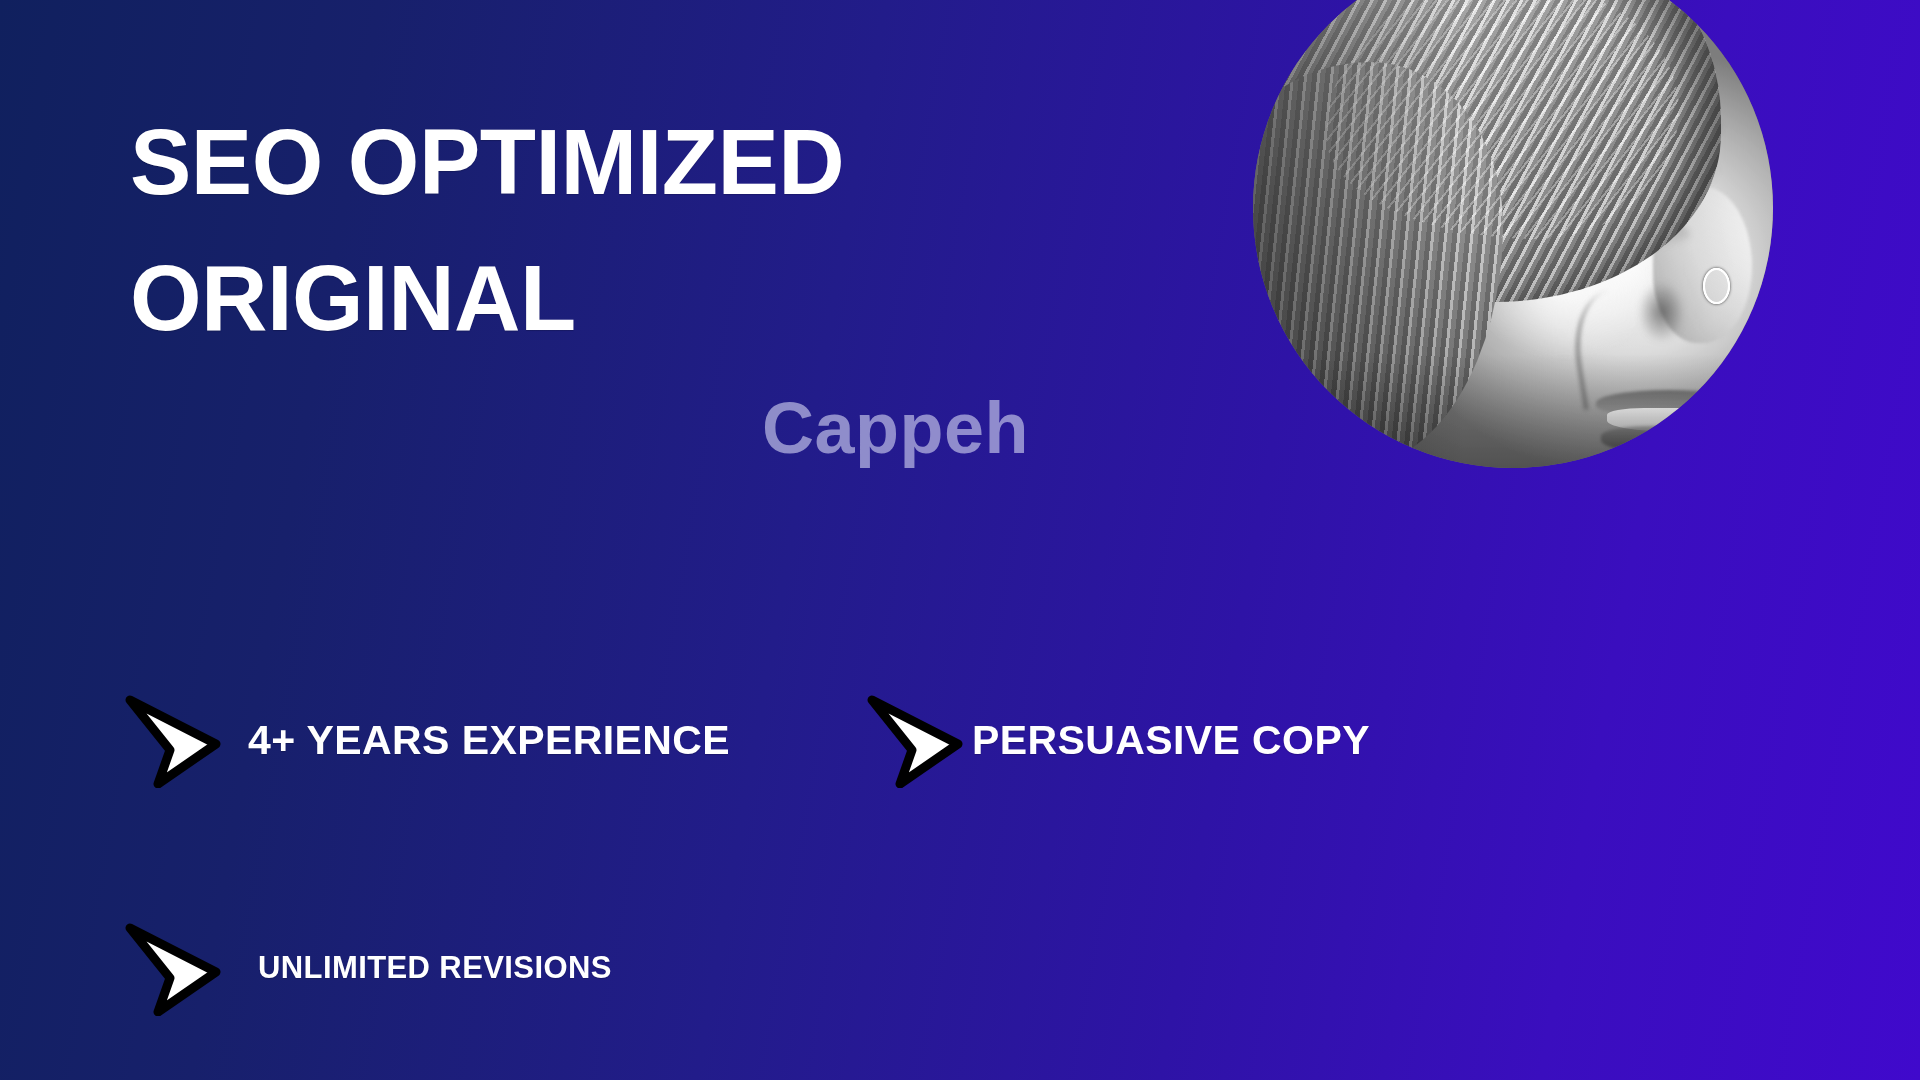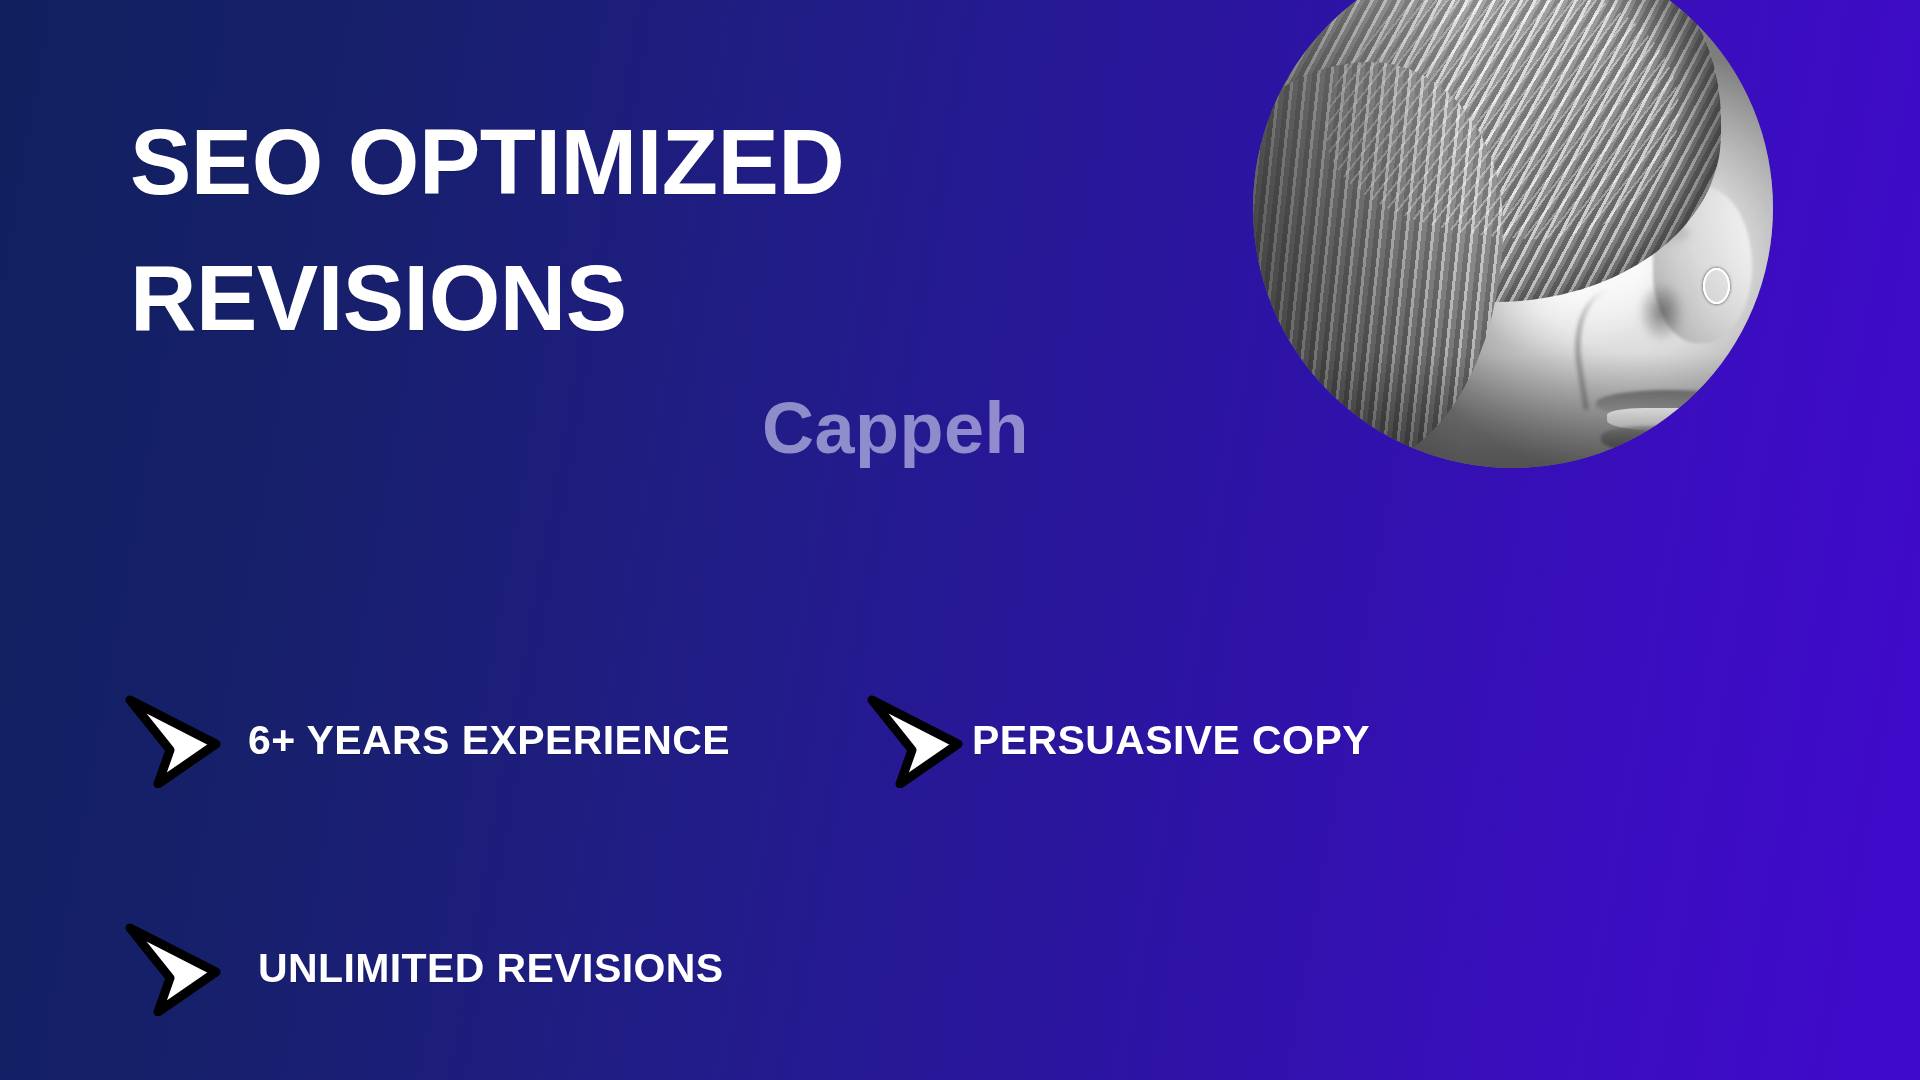--- a/index.html
+++ b/index.html
@@ -247,21 +247,21 @@
   .feature-label {
     color: #ffffff;
     font-size: 41px;
     font-weight: 700;
     letter-spacing: 0.4px;
     white-space: nowrap;
     text-shadow: 0 1px 1px rgba(0,0,0,.20);
   }
   .f-0 .feature-label { font-size: 41px; }
   .f-1 .feature-label { font-size: 41px; }
-  .f-2 .feature-label { font-size: 41px; padding-left: 10px; }
+  .f-2 .feature-label { font-size: 31px; padding-left: 10px; }
   .f-3 .feature-label { font-size: 41px; padding-left: 8px; }
 </style>
 </head>
 <body>
 
 <div id="stage">
 
   <div id="portrait-wrap">
     <div id="portrait-clip">
       <div id="portrait-art">
@@ -286,32 +286,32 @@
         <div class="p-layer hair-wisp"></div>
         <div class="p-layer nose-ring"></div>
         <div class="p-layer shade-left"></div>
         <div class="p-layer shade-bottom"></div>
       </div>
     </div>
   </div>
 
   <div id="headline">
     <div class="title-line">SEO OPTIMIZED</div>
-    <div class="title-line">REVISIONS</div>
+    <div class="title-line">ORIGINAL</div>
   </div>
 
   <div id="watermark">Cappeh</div>
 
   <div id="features">
 
     <div class="feature f-0">
       <svg class="arrow-icon" viewBox="0 0 104 96">
         <path d="M12 8 L98 52 L40 92 L52 58 Z" fill="#ffffff" stroke="#000000" stroke-width="9" stroke-linejoin="round" stroke-linecap="round"></path>
       </svg>
-      <span class="feature-label">6+ YEARS EXPERIENCE</span>
+      <span class="feature-label">4+ YEARS EXPERIENCE</span>
     </div>
 
     <div class="feature col2 f-1">
       <svg class="arrow-icon" viewBox="0 0 104 96">
         <path d="M12 8 L98 52 L40 92 L52 58 Z" fill="#ffffff" stroke="#000000" stroke-width="9" stroke-linejoin="round" stroke-linecap="round"></path>
       </svg>
       <span class="feature-label">PERSUASIVE COPY</span>
     </div>
 
     <div class="feature f-2">

